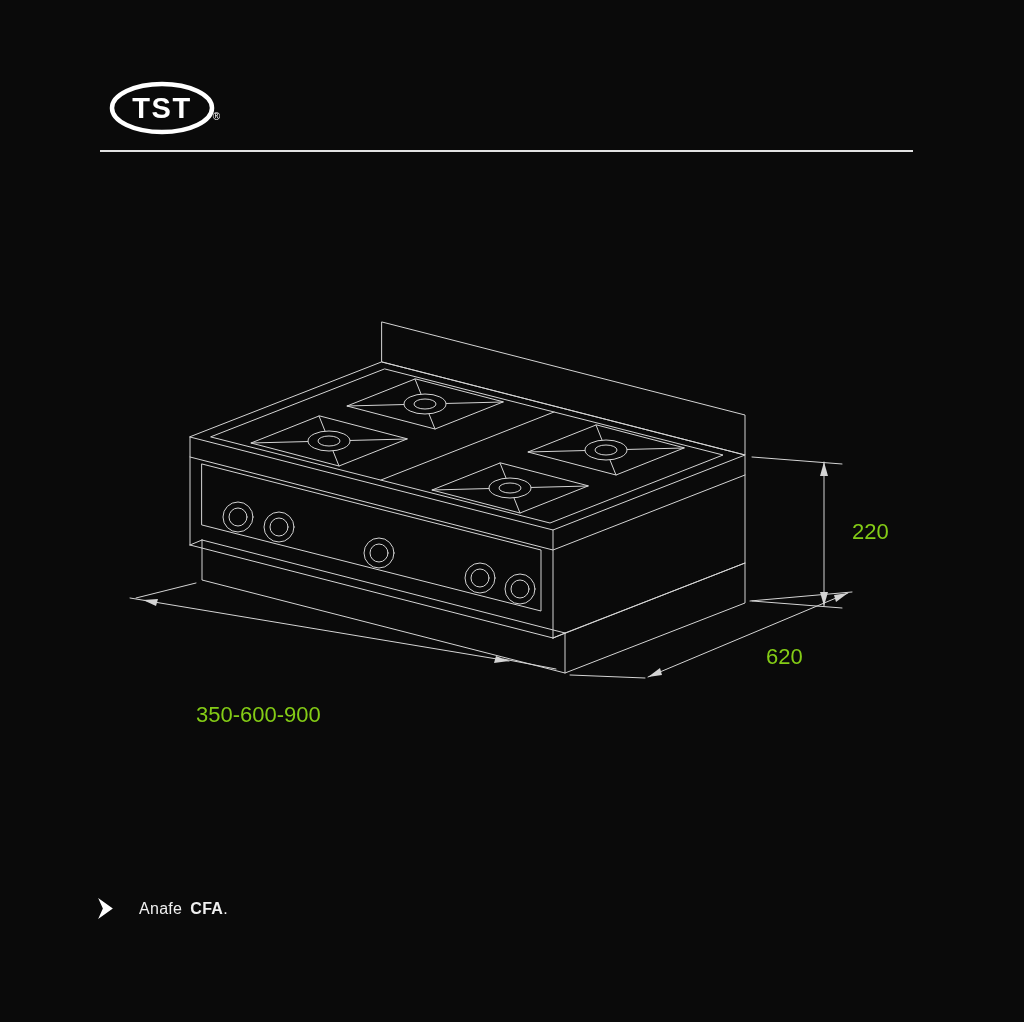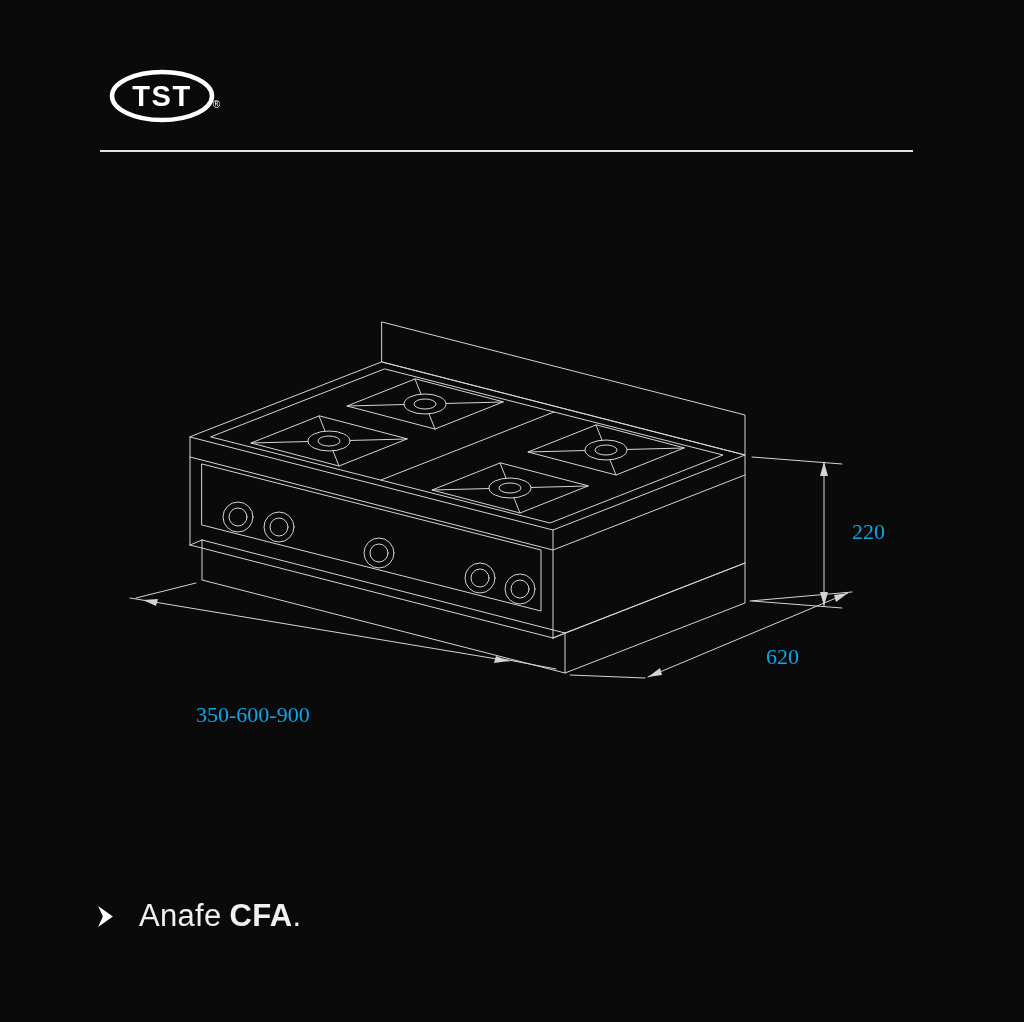--- a/index.html
+++ b/index.html
@@ -7,21 +7,21 @@
     position: relative;
     width: 1024px;
     height: 1022px;
     background: #0a0a0a;
     overflow: hidden;
     font-family: "Liberation Sans", sans-serif;
     color: #f0f0f0;
   }
 
   
-  .logo { position: absolute; left: 108px; top: 68px; width: 108px; height: 56px; }
+  .logo { position: absolute; left: 108px; top: 80px; width: 108px; height: 56px; }
   .logo svg { display: block; width: 108px; height: 56px; overflow: visible; }
   .logo-oval { fill: none; stroke: #ffffff; stroke-width: 4.5; }
   .logo-text {
     fill: #ffffff;
     font-family: "Liberation Sans", sans-serif;
     font-weight: bold;
     font-size: 29px;
     letter-spacing: 1.5px;
   }
   .registered {
@@ -38,37 +38,37 @@
   
   .drawing { position: absolute; left: 0; top: 0; width: 1024px; height: 1022px; }
   .drawing .ln { fill: none; stroke: #d4d4d4; stroke-width: 1; stroke-linejoin: round; stroke-linecap: round; }
   .drawing .arrow { fill: #d4d4d4; stroke: none; }
   .drawing .cap { fill: #0a0a0a; stroke: #d4d4d4; stroke-width: 1; }
   .drawing .cap-inner { fill: none; stroke: #d4d4d4; stroke-width: 1; }
 
   
   .dim {
     position: absolute;
-    font-family: Liberation Serif, serif;
+    font-family: Liberation Sans, sans-serif;
     font-size: 22px;
-    color: #0ea5e9;
+    color: #84cc16;
     white-space: nowrap;
   }
   .dim-height { left: 852px; top: 519px; }
   .dim-depth  { left: 766px; top: 644px; }
   .dim-width  { left: 196px; top: 661px; margin-top: 41px; }
 
   
   .caption {
     position: absolute; left: 98px; top: 898px;
     display: flex; align-items: center; gap: 26px;
   }
   .caption-arrow { width: 15px; height: 21px; display: block; }
   .caption-arrow polygon { fill: #ffffff; }
-  .caption-text { font-size: 31px; color: #f0f0f0; letter-spacing: 0.3px; }
+  .caption-text { font-size: 16px; color: #f0f0f0; letter-spacing: 0.3px; }
   .caption-text .model { font-weight: bold; margin-left: 8px; }
 </style>
 </head>
 <body>
 
 <div class="page">
 
   <div class="logo">
     <svg viewBox="0 0 108 56">
       <ellipse class="logo-oval" cx="54" cy="28" rx="50" ry="24"></ellipse>

